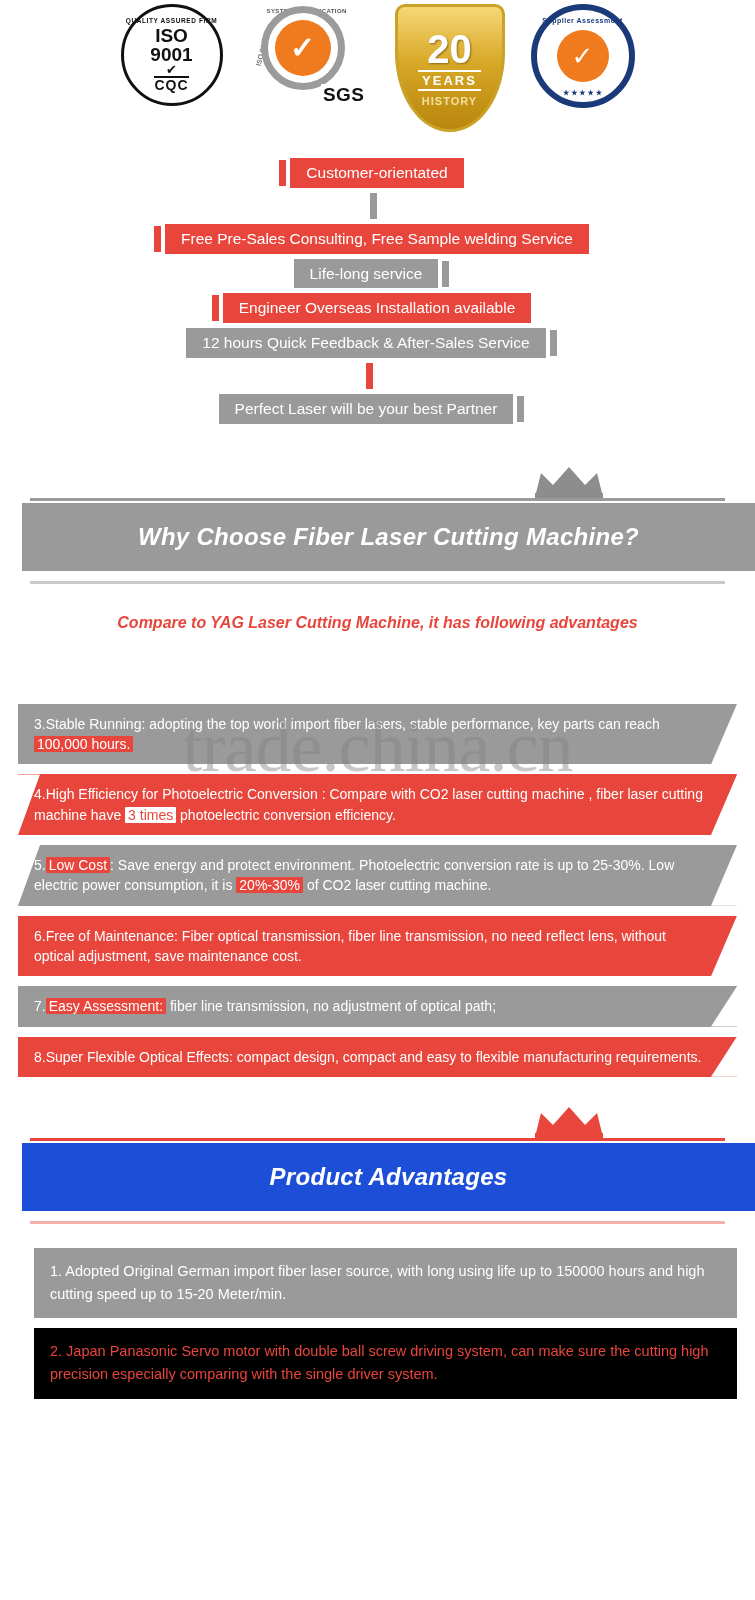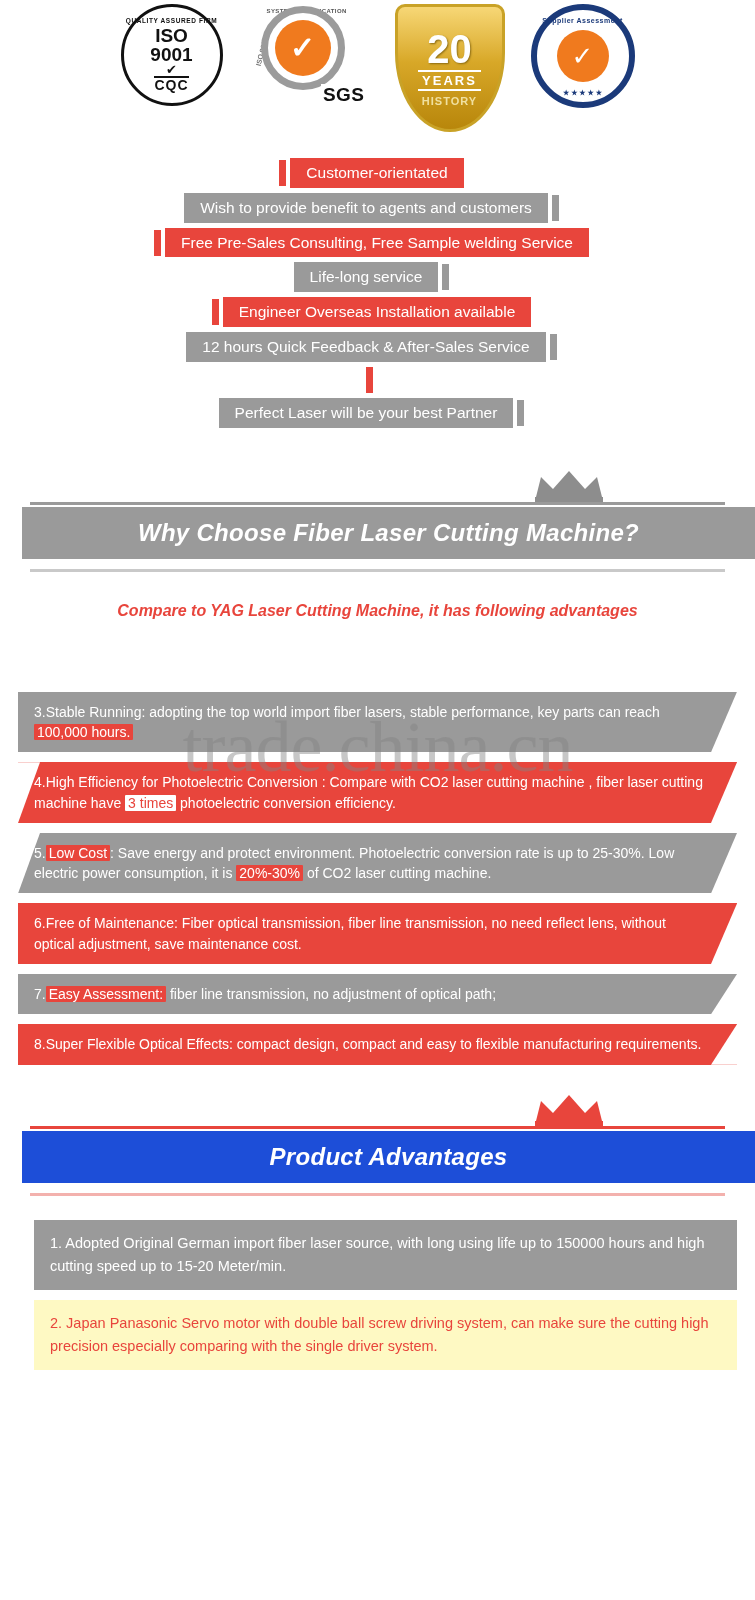--- a/index.html
+++ b/index.html
@@ -93,21 +93,21 @@
 
   
   .crown-wrap{position:relative;height:44px;margin-top:12px;}
   .crown{position:absolute;right:150px;bottom:4px;width:72px;height:34px;}
   .crown svg{display:block;}
   .hr-line{position:absolute;left:30px;right:30px;bottom:2px;height:3px;}
   .hr-line.grey{background:#9a9a9a;}
   .hr-line.red{background:#e8453c;}
 
   .sec-band{
-    height:52px;display:flex;align-items:center;justify-content:center;
+    height:68px;display:flex;align-items:center;justify-content:center;
     color:#fff;font-size:24px;font-weight:bold;font-style:italic;letter-spacing:.3px;margin-left:22px;
   }
   .sec-band.grey{background:#9a9a9a;}
   .sec-band.red{background:#1d4ed8;}
   .sec-underline{height:3px;margin:10px 30px 0 30px;}
   .sec-underline.grey{background:#c9c9c9;}
   .sec-underline.red{background:#f3b1ad;}
 
   
   .compare-head{
@@ -140,21 +140,21 @@
   .adv .hl{background:#e8453c;padding:0 3px;border-radius:1px;}
   .adv.red .hl{background:#ffffff;color:#e8453c;}
   .adv.grey .hl{background:#e8453c;color:#fff;}
 
   
   .pa-list{padding:14px 18px 10px 18px;margin-left:16px;}
   .pa{
     font-size:14.5px;line-height:1.6;padding:12px 16px;margin:10px 0;
   }
   .pa.grey{background:#9a9a9a;color:#fff;}
-  .pa.white{background:#fef9c3;color:#e8453c;}
+  .pa.white{background:#000000;color:#e8453c;}
 
   
   .watermark{
     position:absolute;
     top:706px;left:0;width:755px;
     text-align:center;
     font-size:72px;
     color:rgba(130,130,130,.45);
     font-family:"Liberation Serif", serif;
     pointer-events:none;
@@ -211,21 +211,20 @@
     </div>
 
   </div>
 
   <div class="services">
     <div class="svc red">
         <span class="cap-l"></span>
         <span class="tag">Customer-orientated</span>
       </div>
     <div class="svc grey">
-        <span class="tag">Wish to provide benefit to agents and customers</span>
         <span class="cap-r"></span>
       </div>
     <div class="svc red">
         <span class="cap-l"></span>
         <span class="tag">Free Pre-Sales Consulting, Free Sample welding Service</span>
       </div>
     <div class="svc grey">
         <span class="tag">Life-long service</span>
         <span class="cap-r"></span>
       </div>

